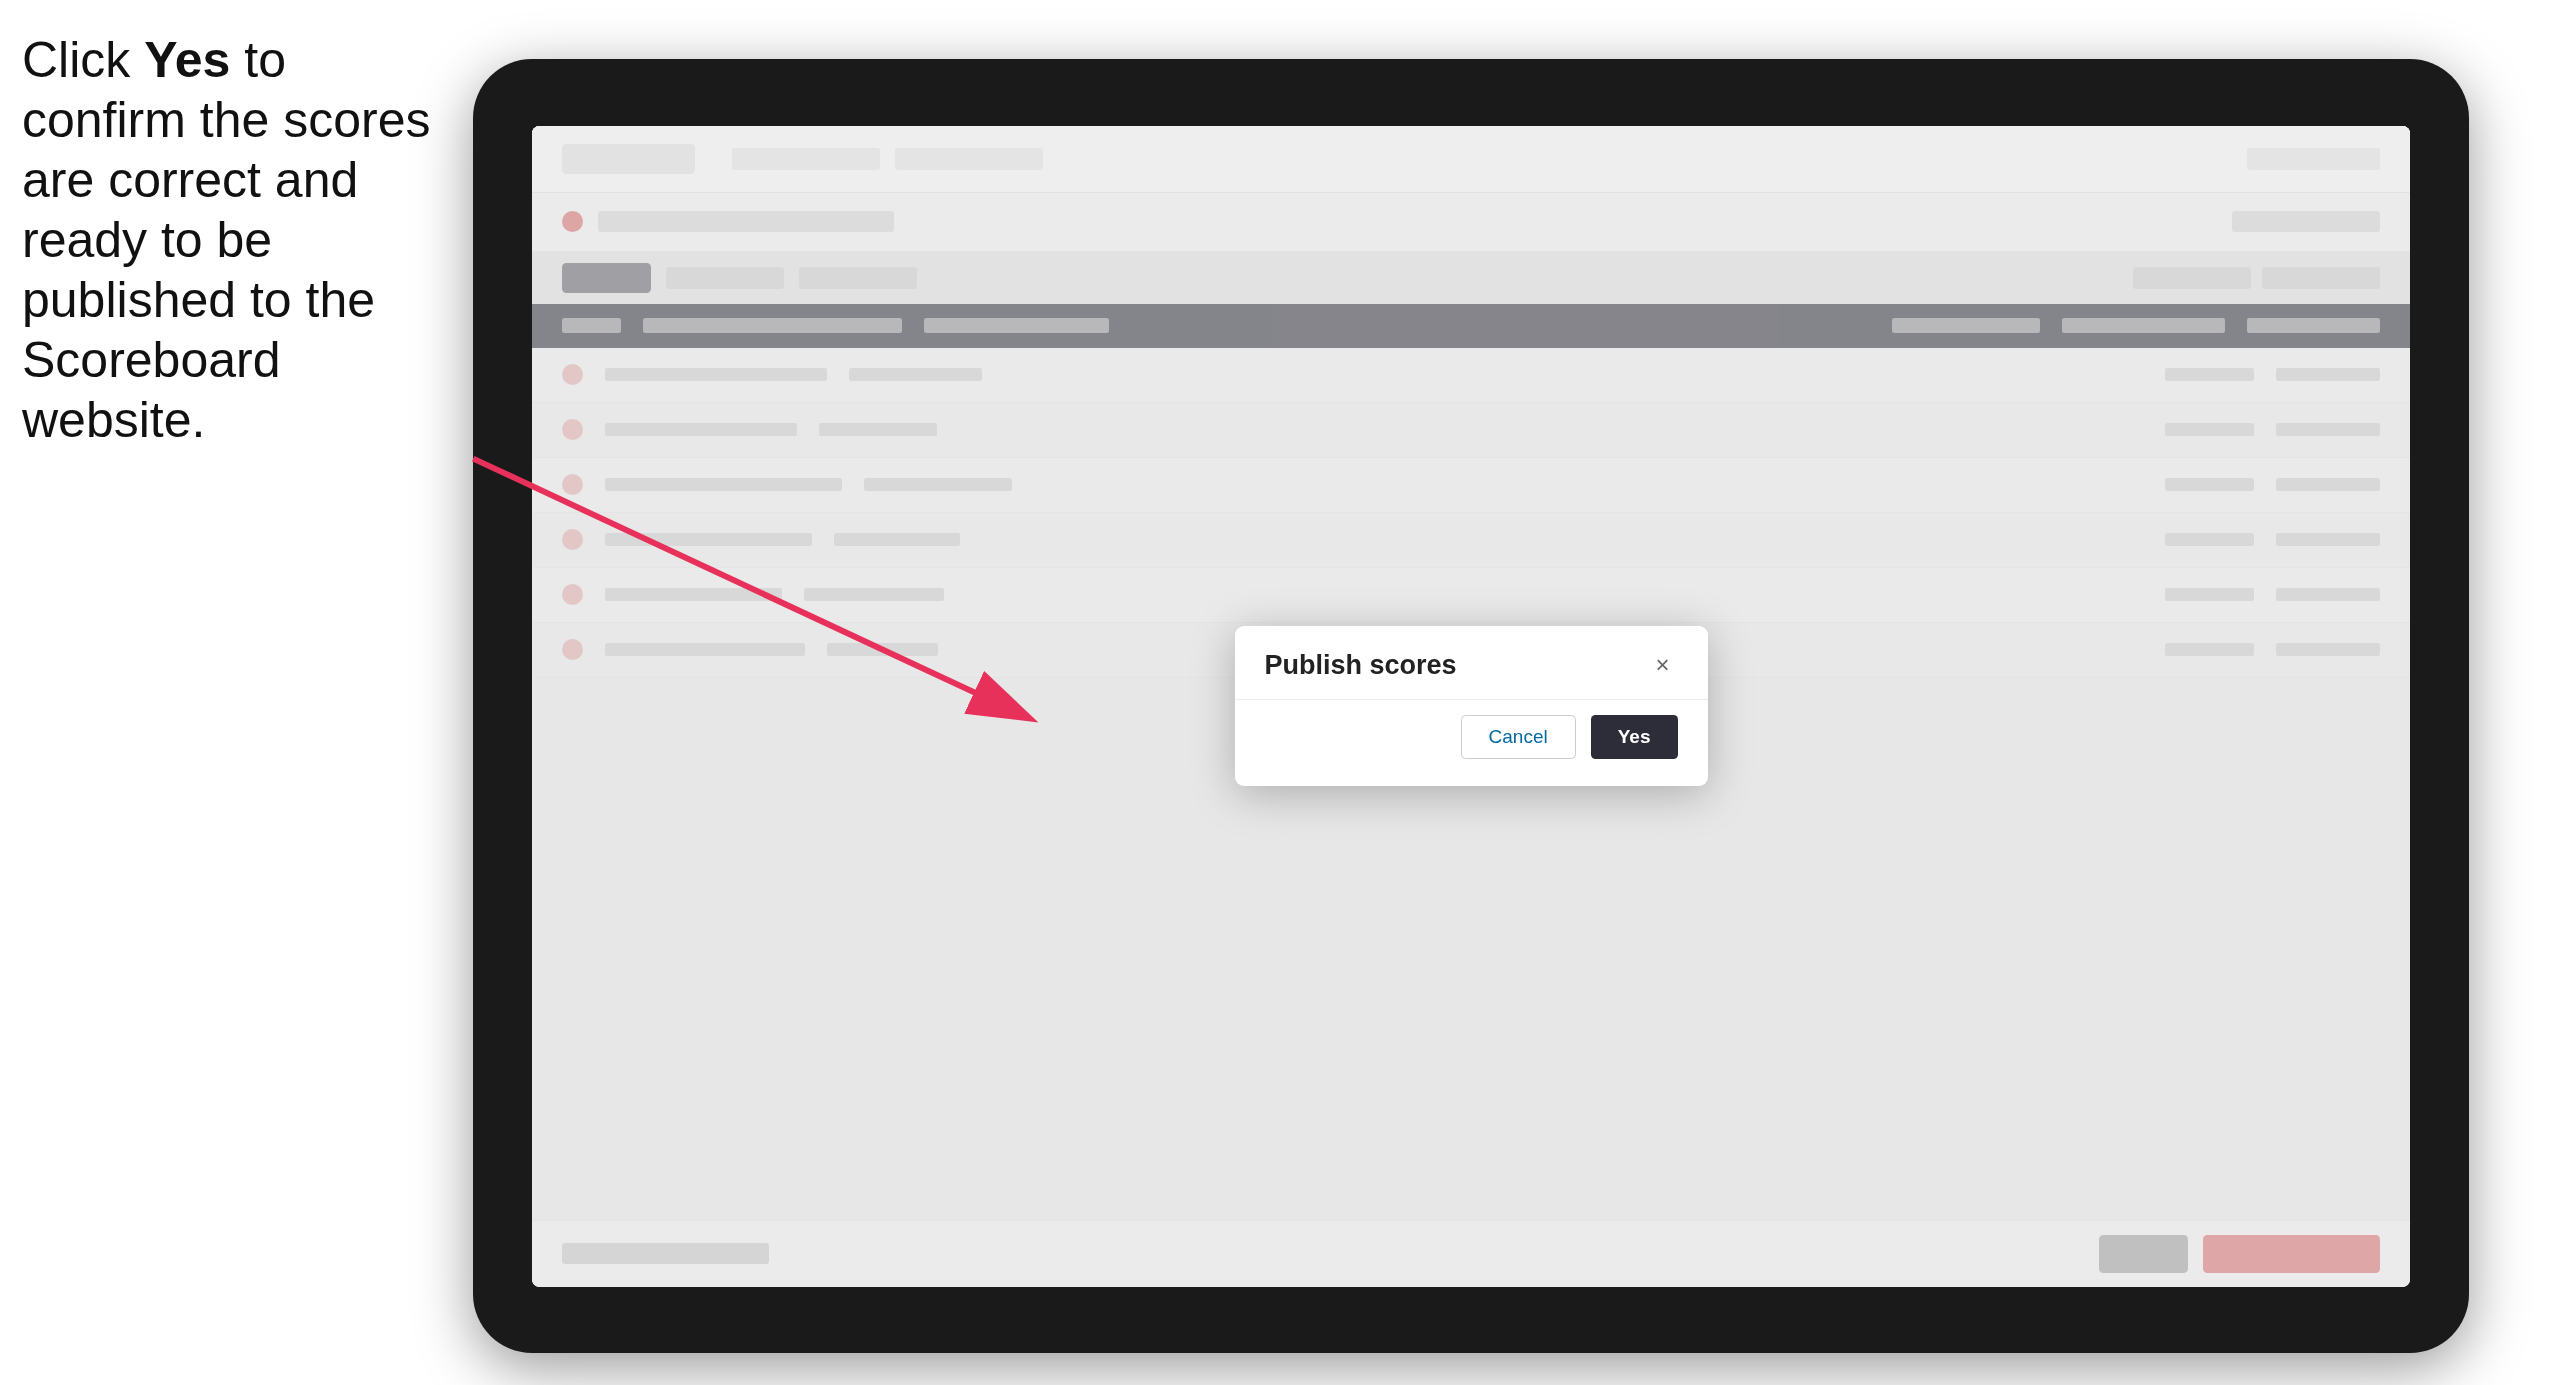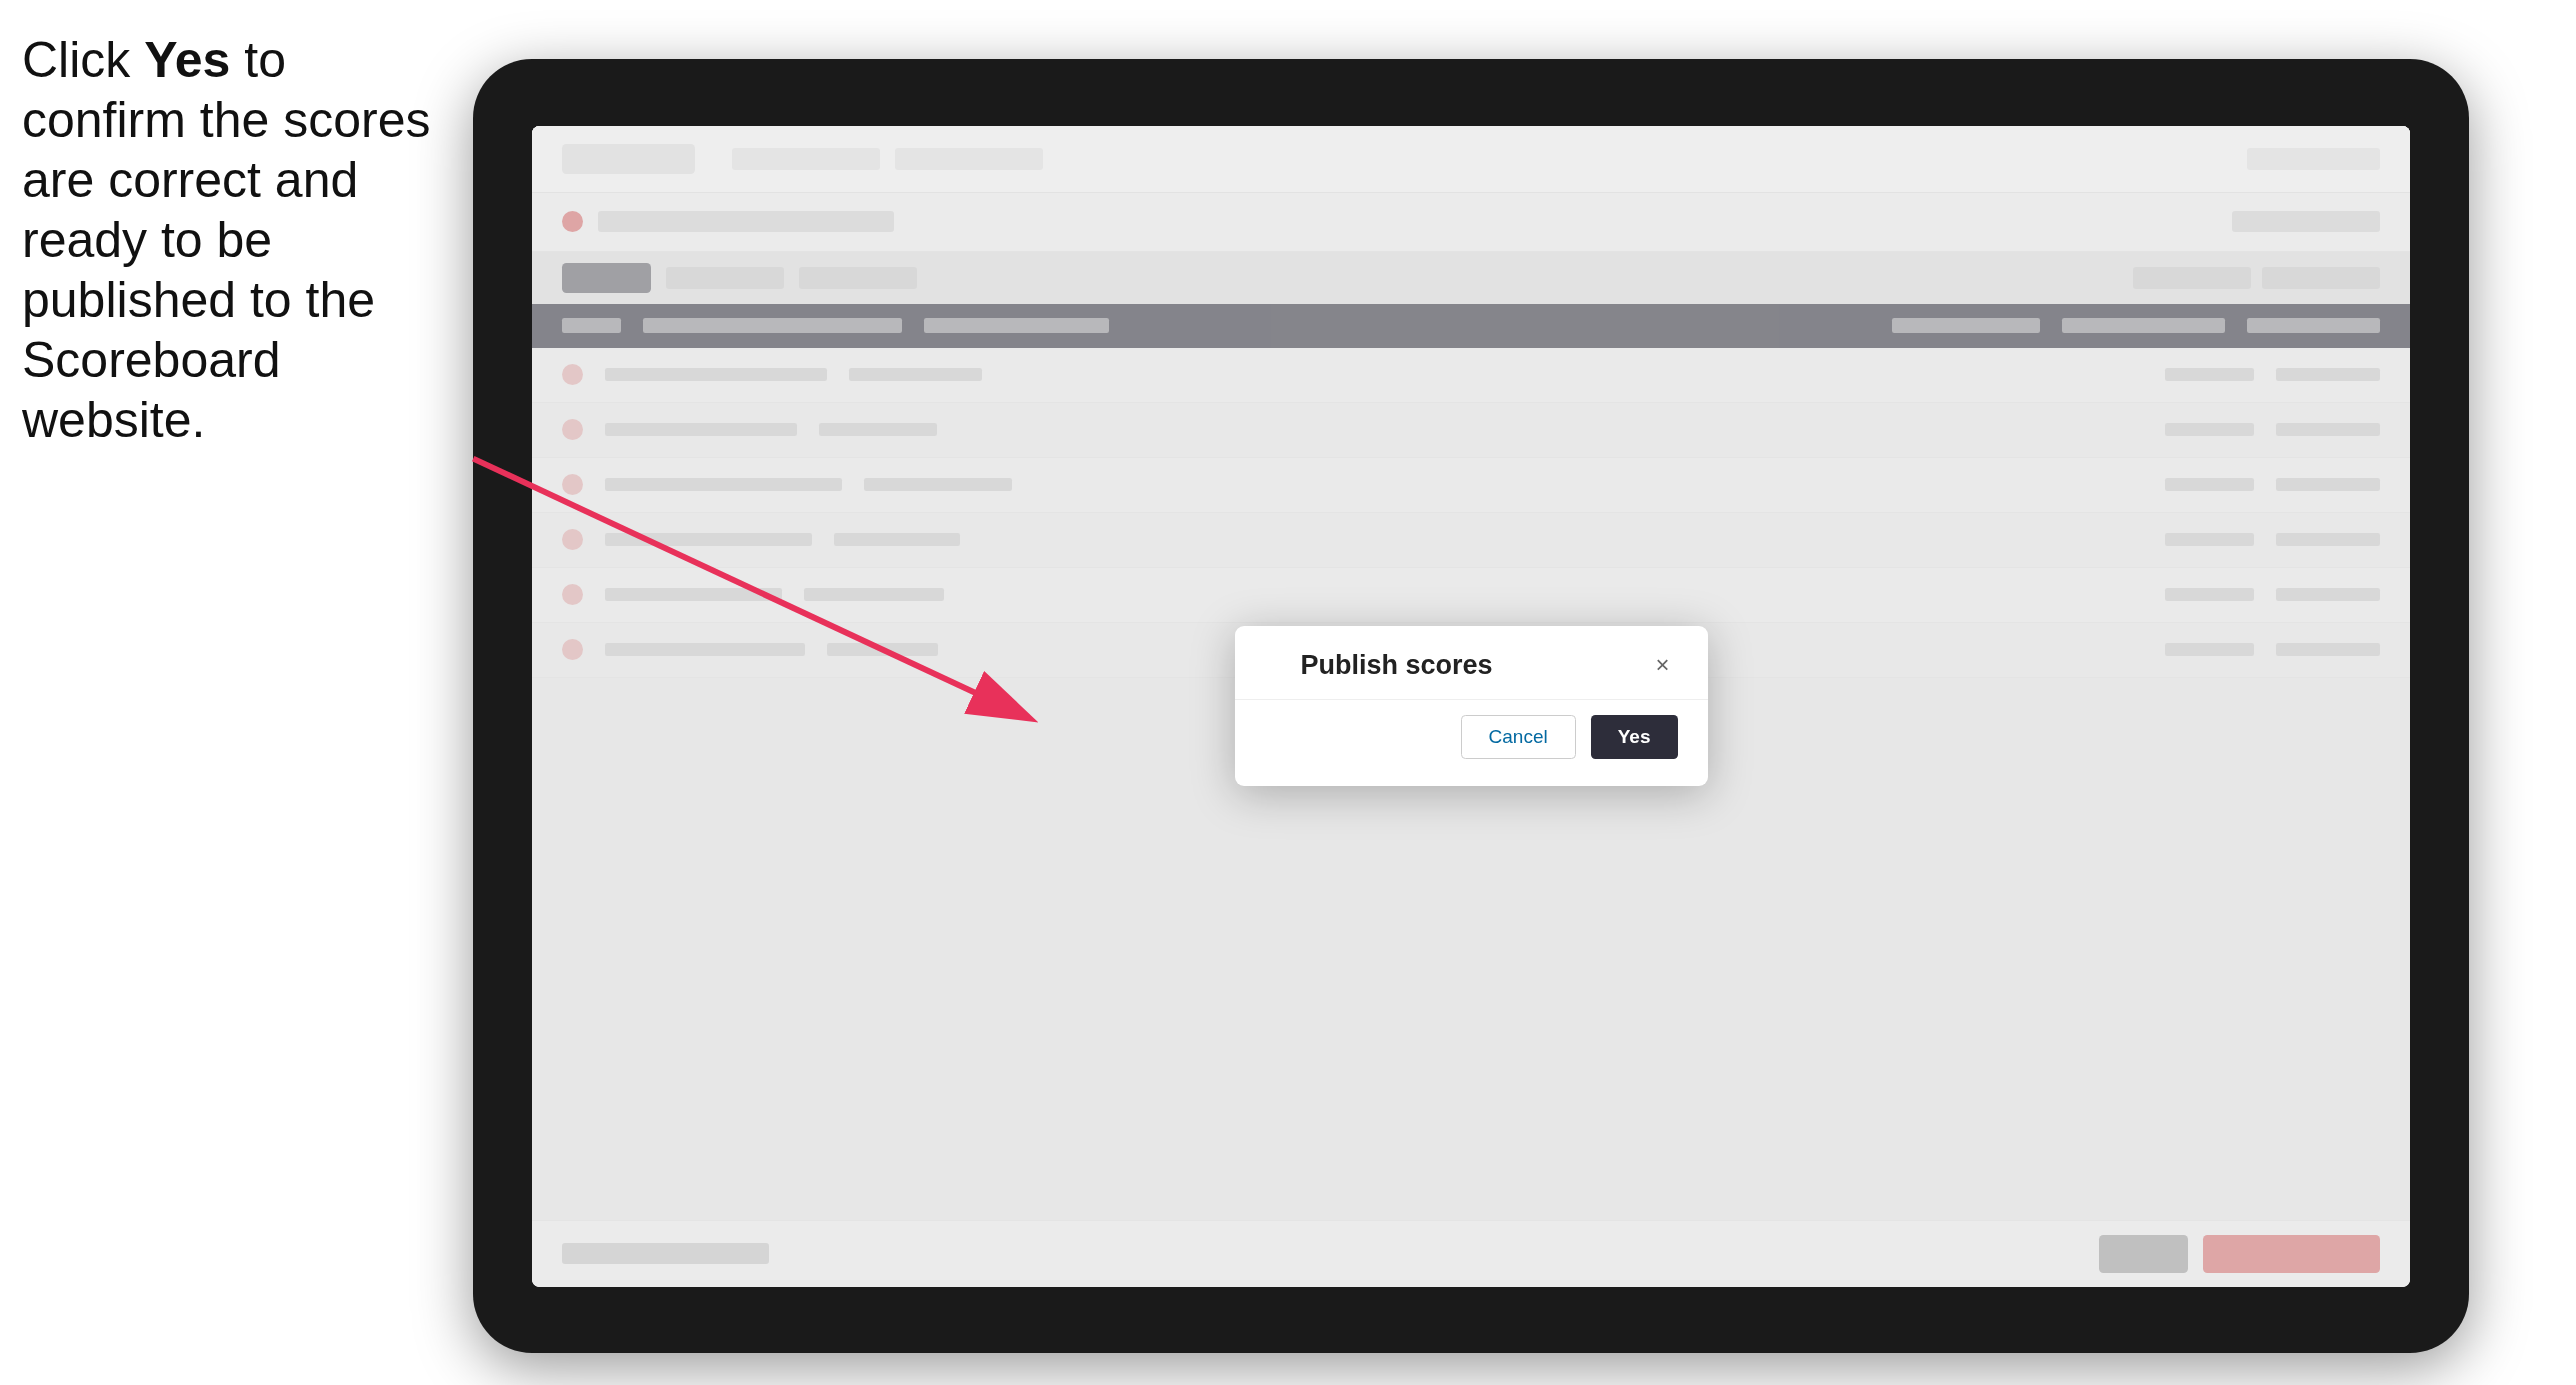--- a/index.html
+++ b/index.html
@@ -291,21 +291,20 @@
       align-items: center;
       justify-content: space-between;
       padding: 24px 30px 18px;
       border-bottom: 0.7px solid #eee;
     }
 
     .modal-title {
       font-size: 27px;
       font-weight: 600;
       color: #222;
-      margin-left: 36px;
     }
 
     .modal-close {
       width: 30px;
       height: 30px;
       background: none;
       border: none;
       cursor: pointer;
       font-size: 24px;
       color: #666;

